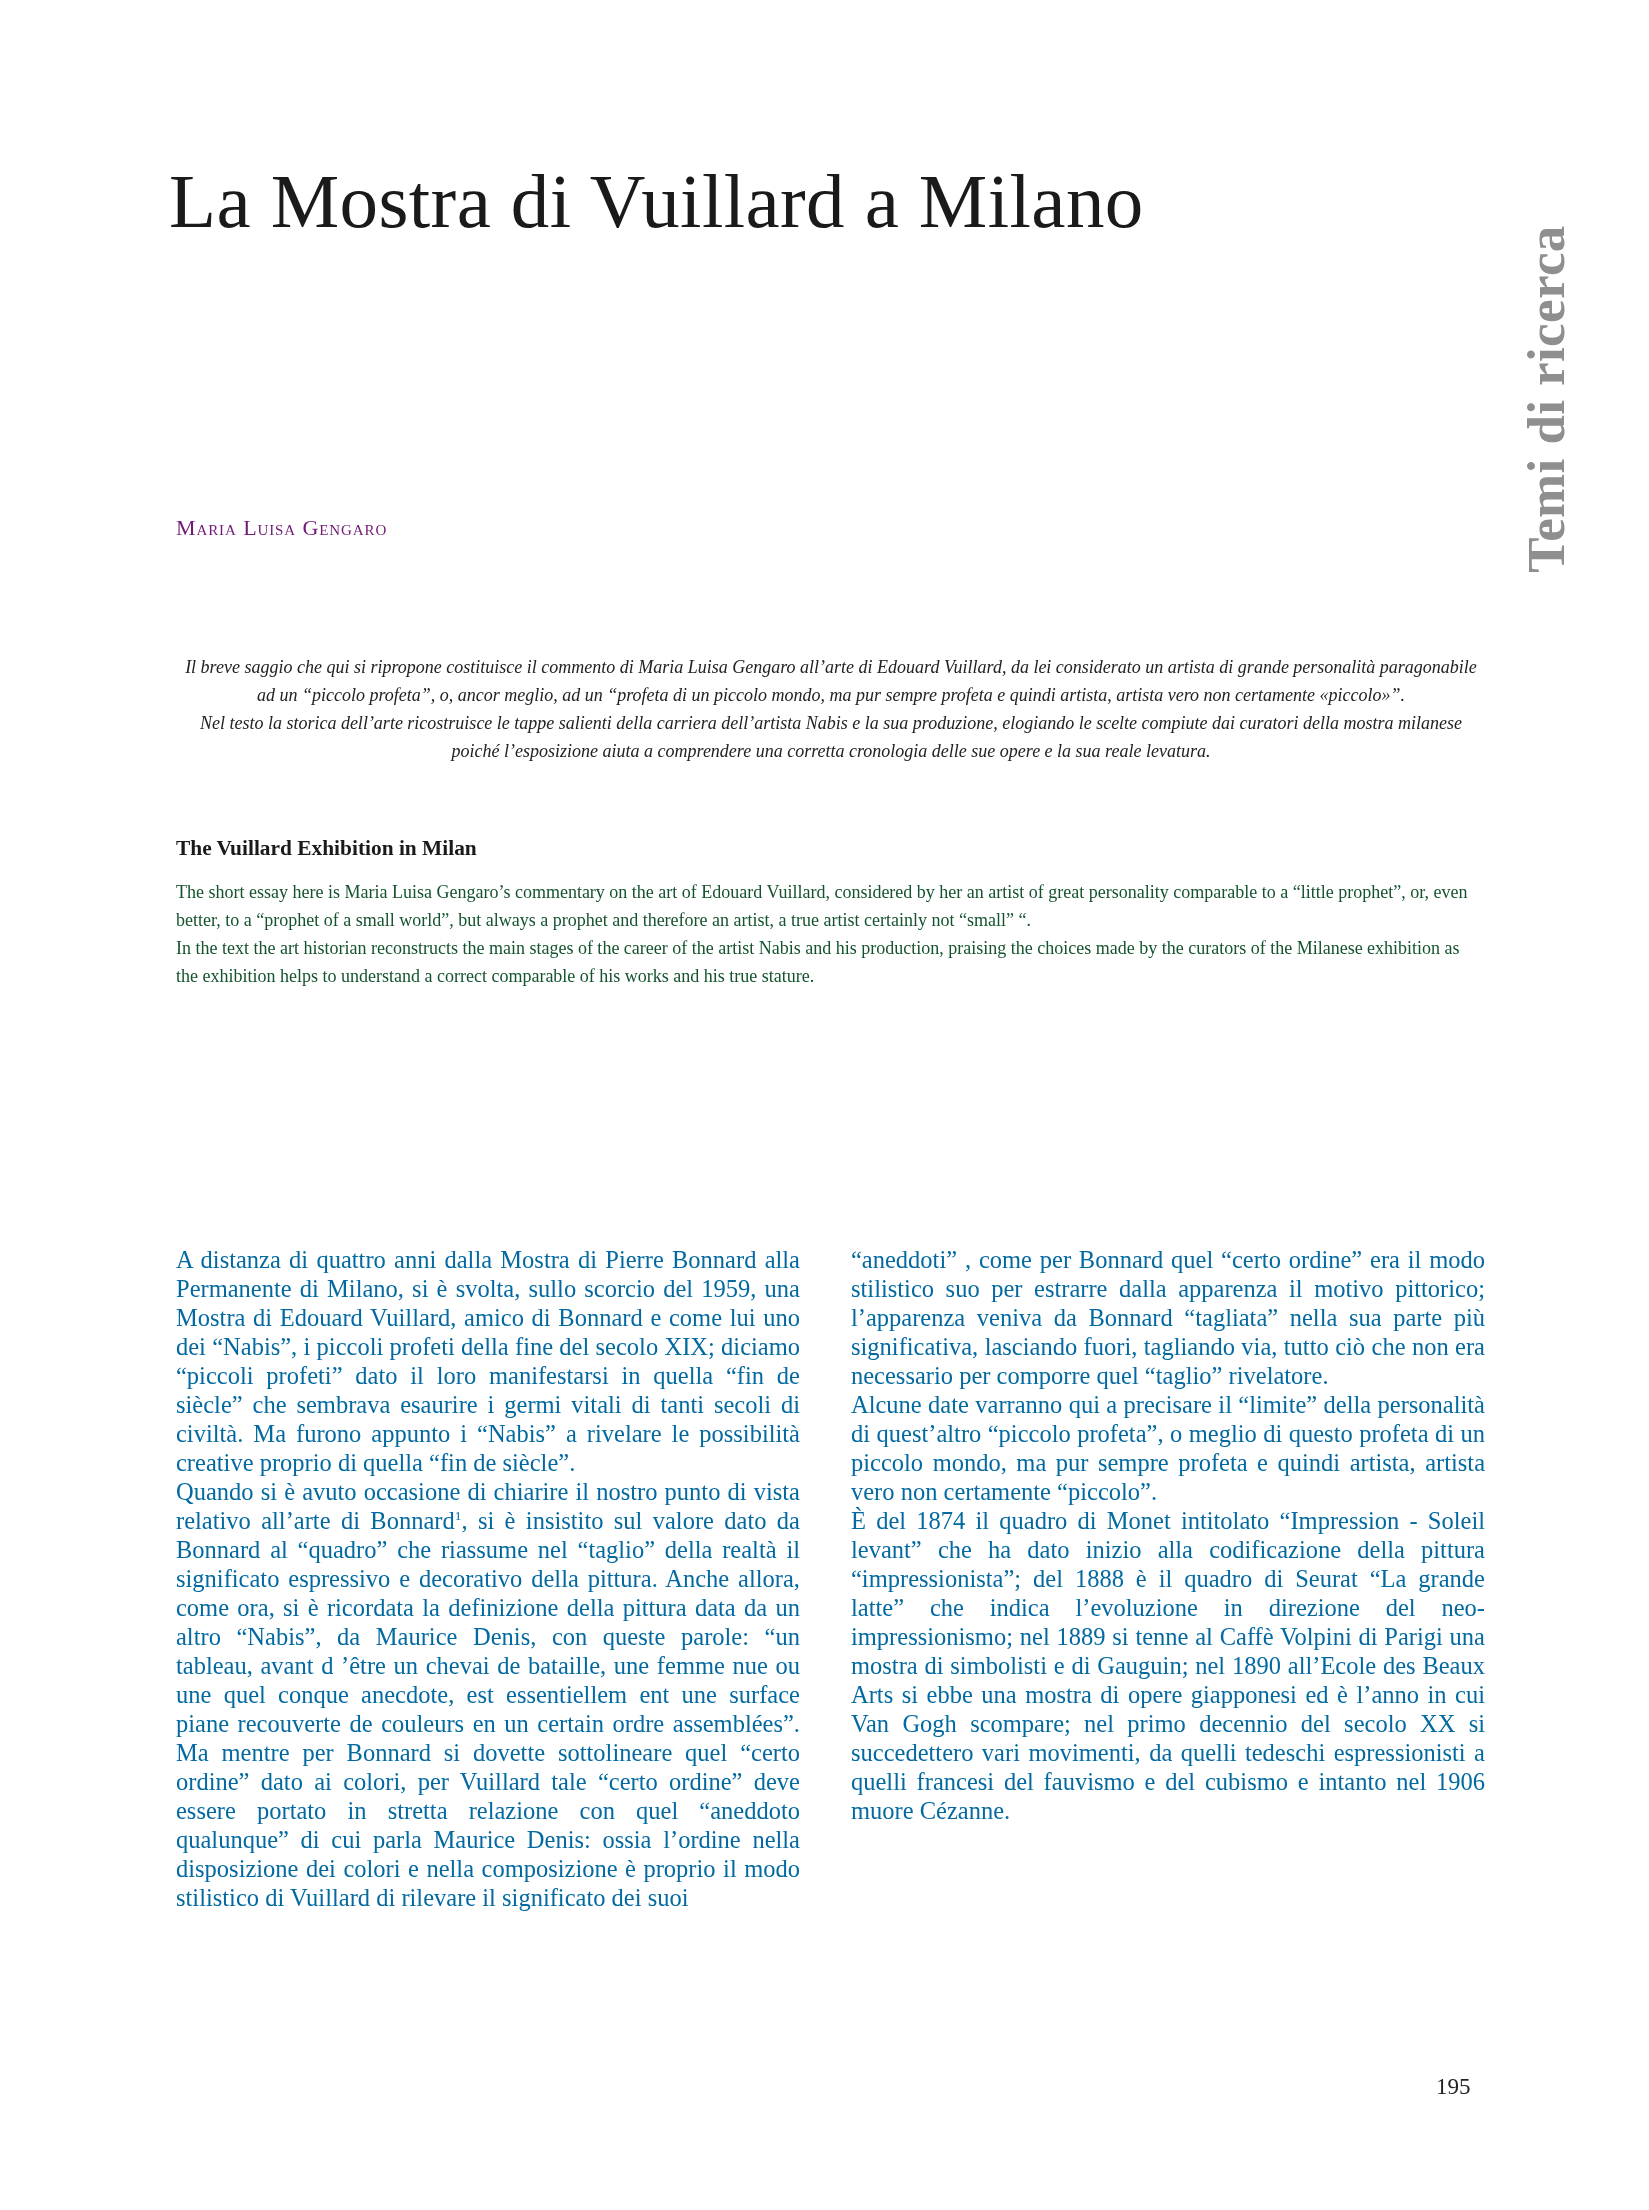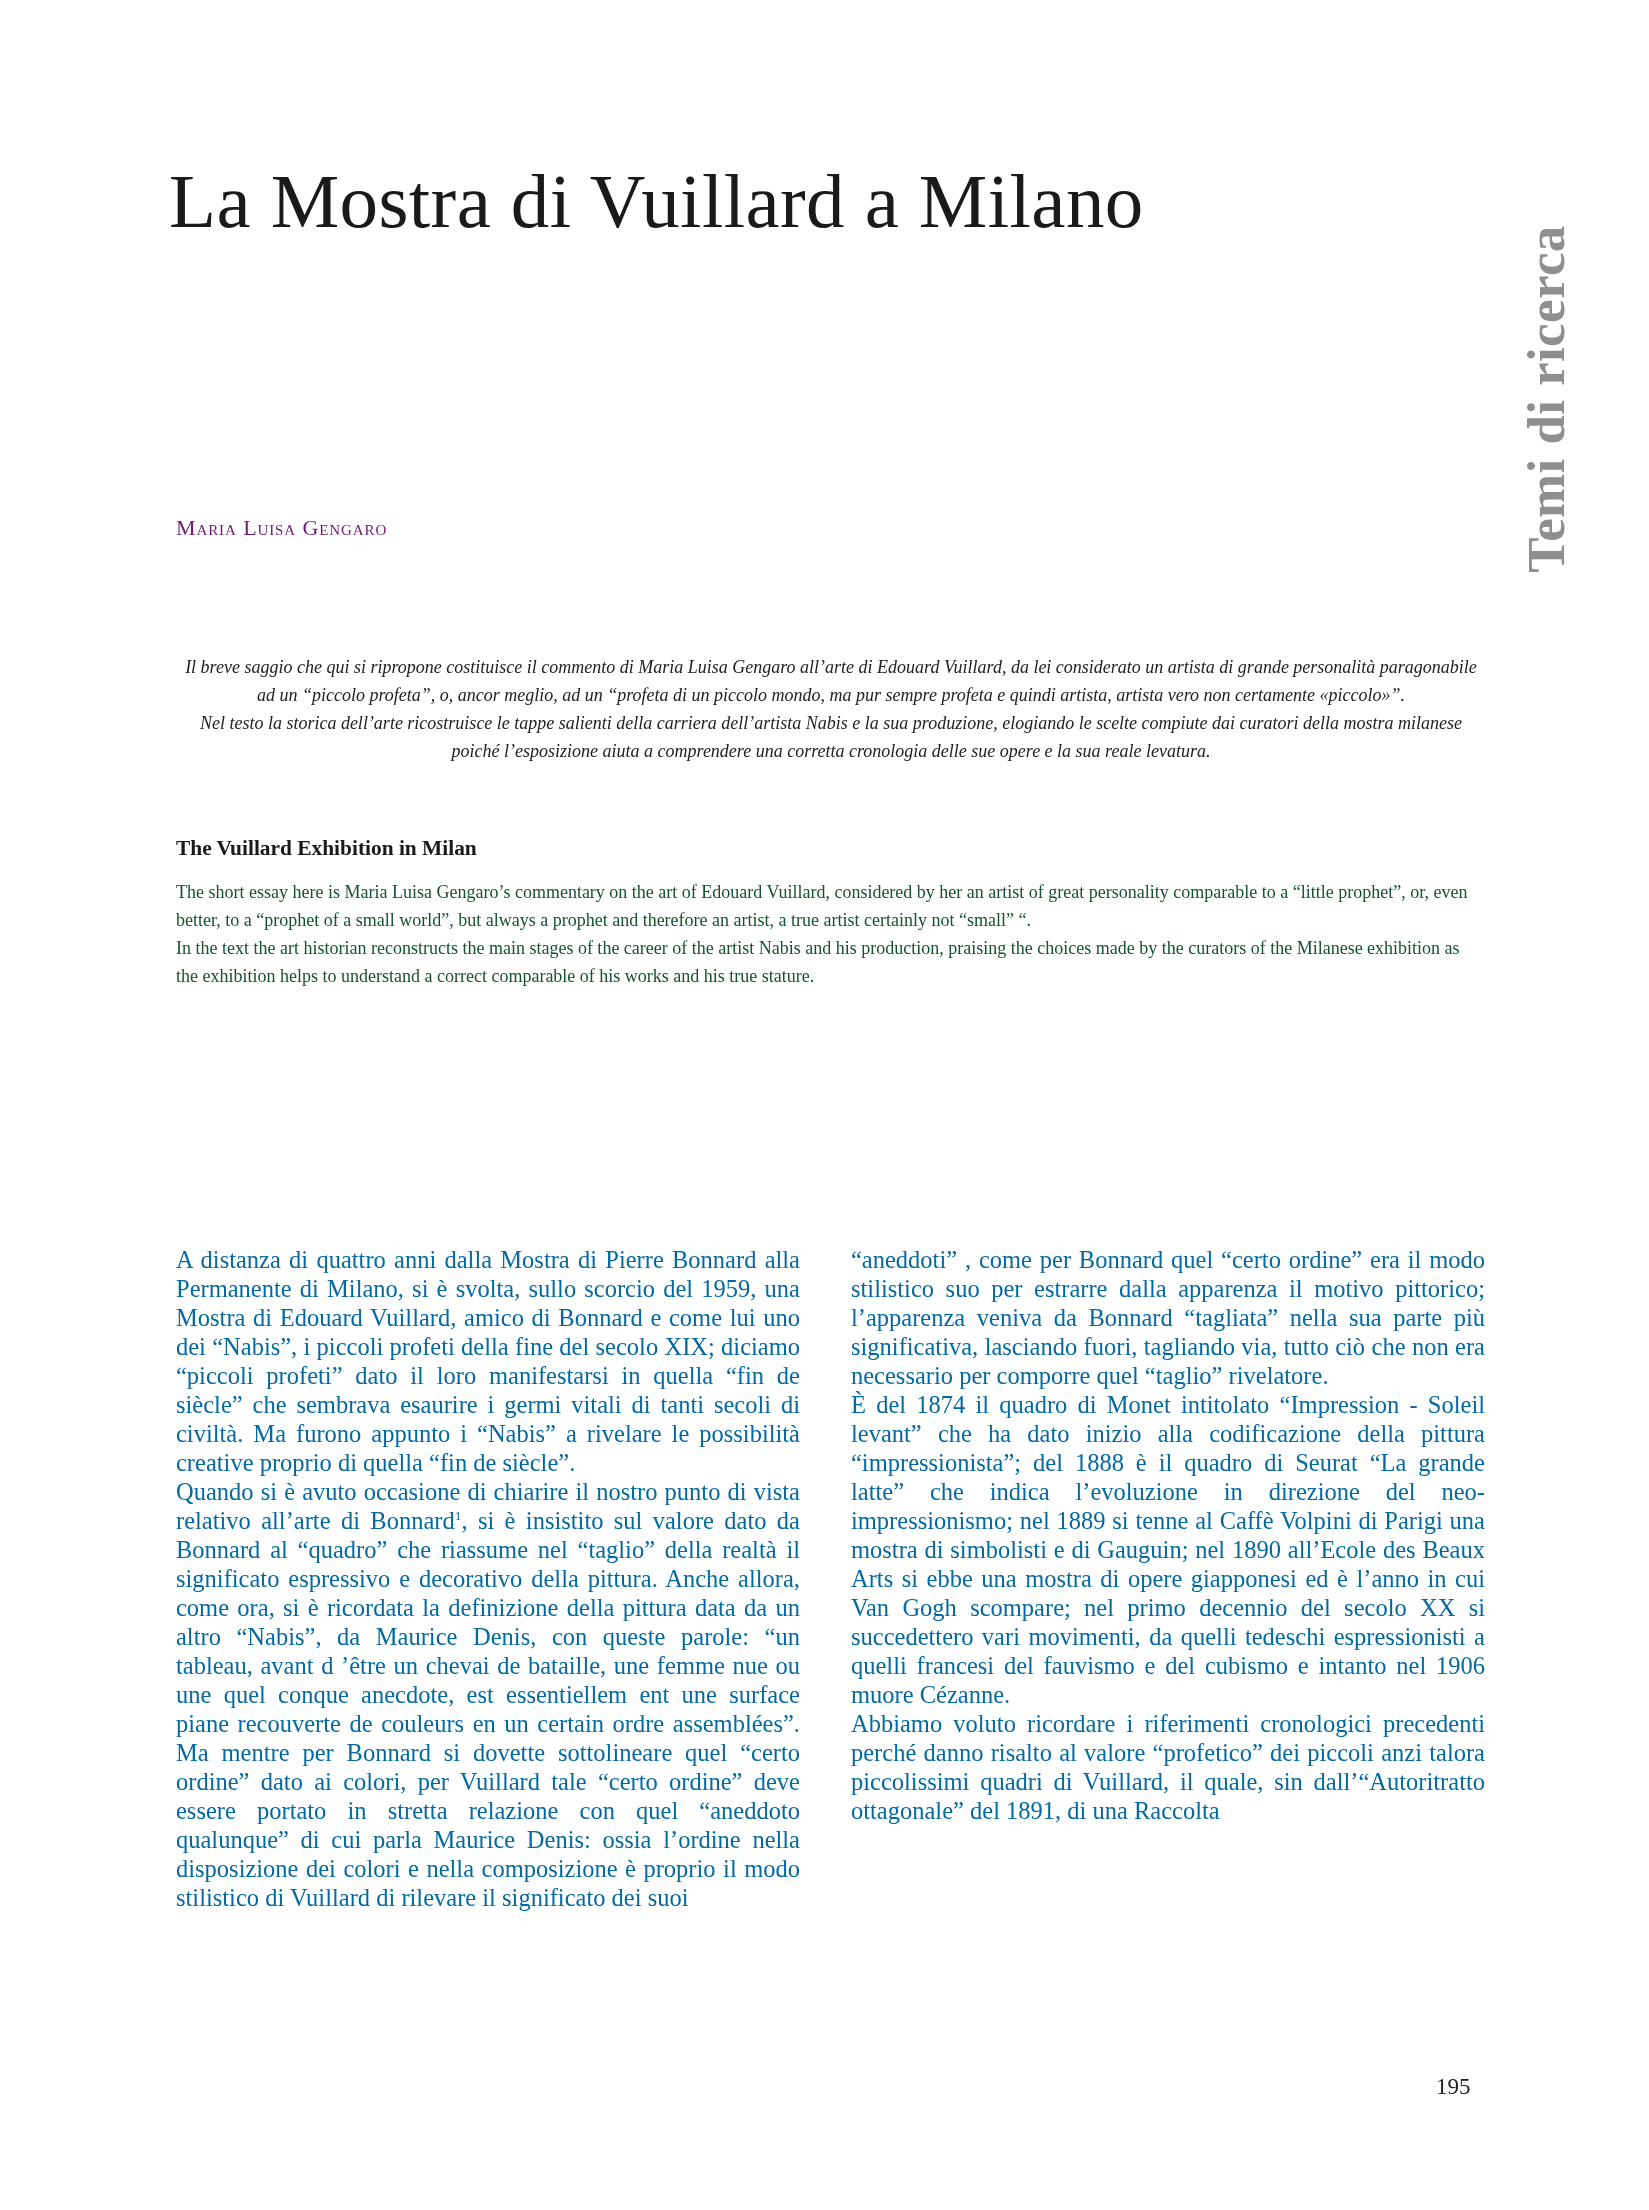--- a/index.html
+++ b/index.html
@@ -51,18 +51,18 @@
   <p>In the text the art historian reconstructs the main stages of the career of the artist Nabis and his production, praising the choices made by the curators of the Milanese exhibition as the exhibition helps to understand a correct comparable of his works and his true stature.</p>
 </div>
 
 <div class="col col-left">
   <p>A distanza di quattro anni dalla Mostra di Pierre Bonnard alla Permanente di Milano, si è svolta, sullo scorcio del 1959, una Mostra di Edouard Vuillard, amico di Bonnard e come lui uno dei “Nabis”, i piccoli profeti della fine del secolo XIX; diciamo “piccoli profeti”  dato il loro manifestarsi in quella “fin de siècle”  che sembrava esaurire i germi vitali di tanti secoli di civiltà. Ma furono appunto i “Nabis” a rivelare le possibilità creative proprio di quella “fin de siècle”.</p>
   <p><span>Quando si è avuto occasione di chiarire il nostro punto di vista relativo all’arte di Bonnard</span><sup>1</sup><span>, si è insistito sul valore dato da Bonnard al “quadro” che riassume nel “taglio” della realtà il significato espressivo e decorativo della pittura. Anche allora, come ora, si è ricordata la definizione della pittura data da un altro “Nabis”, da Maurice Denis, con queste parole: “un tableau, avant d ’être un chevai de bataille, une femme nue ou une quel conque anecdote, est essentiellem ent une surface piane recouverte de couleurs en un certain ordre assemblées”. Ma mentre per Bonnard si dovette sottolineare quel “certo ordine” dato ai colori, per Vuillard tale “certo ordine” deve essere portato in stretta relazione con quel “aneddoto qualunque” di cui parla Maurice Denis: ossia l’ordine nella disposizione dei colori e nella composizione è proprio il modo stilistico di Vuillard di rilevare il significato dei suoi</span></p>
 </div>
 
 <div class="col col-right">
   <p>“aneddoti” , come per Bonnard quel “certo ordine” era il modo stilistico suo per estrarre dalla apparenza il motivo pittorico; l’apparenza veniva da Bonnard “tagliata” nella sua parte più significativa, lasciando fuori, tagliando via, tutto ciò che non era necessario per comporre quel “taglio” rivelatore.</p>
+  <p>Alcune date varranno qui a precisare il “limite” della personalità di quest’altro “piccolo profeta”, o meglio di questo profeta di un piccolo mondo, ma pur sempre profeta e quindi artista, artista vero non certamente “piccolo”.</p>
   <p>È del 1874 il quadro di Monet intitolato “Impression - Soleil levant” che ha dato inizio alla codificazione della pittura “impressionista”; del 1888 è il quadro di Seurat “La grande latte” che indica l’evoluzione in direzione del neo-impressionismo; nel 1889 si tenne al Caffè Volpini di Parigi una mostra di simbolisti e di Gauguin; nel 1890 all’Ecole des Beaux Arts si ebbe una mostra di opere giapponesi ed è l’anno in cui Van Gogh scompare; nel primo decennio del secolo XX si succedettero vari movimenti, da quelli tedeschi espressionisti a quelli francesi del fauvismo e del cubismo e intanto nel 1906 muore Cézanne.</p>
-  <p>Abbiamo voluto ricordare i riferimenti cronologici precedenti perché danno risalto al valore “profetico” dei piccoli anzi talora piccolissimi quadri di Vuillard, il quale, sin dall’“Autoritratto ottagonale” del 1891, di una Raccolta</p>
 </div>
 
 <div class="page-number">195</div>
 
 
 </body></html>

